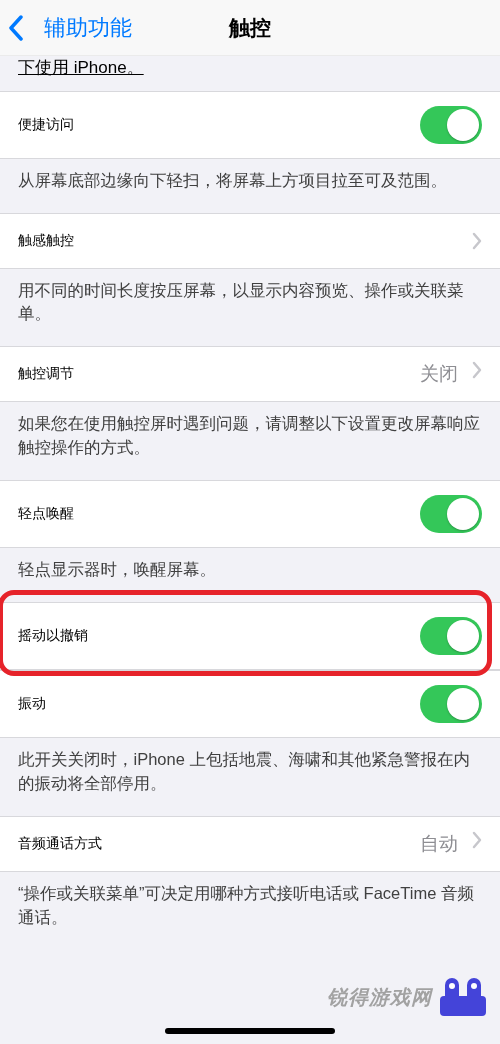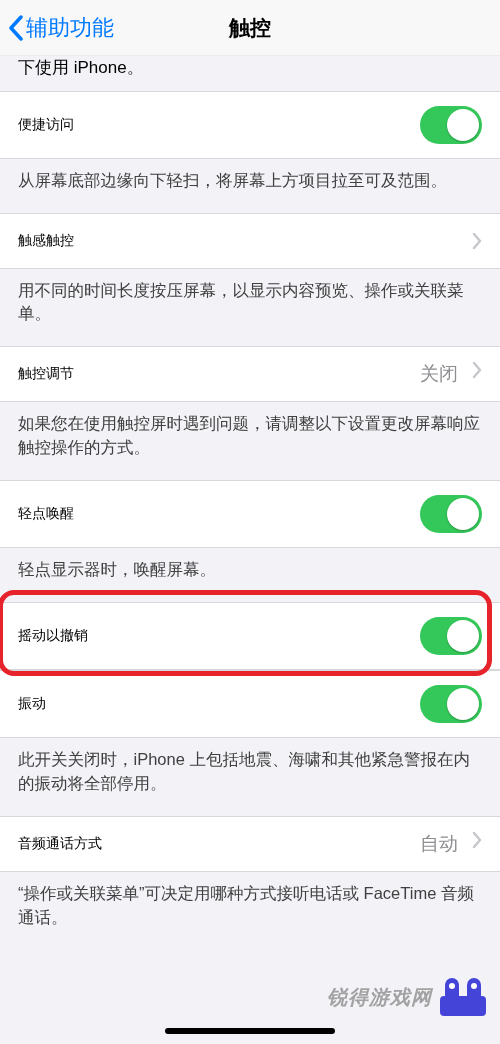--- a/index.html
+++ b/index.html
@@ -19,41 +19,42 @@
     align-items: center;
     position: relative;
     border-bottom: 1px solid rgba(0,0,0,0.05);
   }
   .nav-back {
     display: flex;
     align-items: center;
     color: #007aff;
     font-size: 22px;
     padding-left: 8px;
-    gap: 2px;
+    gap: 20px;
   }
   .nav-back svg { display:block; }
   .nav-title {
     position: absolute;
     left: 0; right: 0;
     text-align: center;
     font-size: 21px;
     font-weight: 600;
     pointer-events: none;
   }
   .content {
     position: absolute;
     top: 56px; bottom: 0; left: 0; right: 0;
     overflow: hidden;
   }
   .partial-caption {
     padding: 0 18px 10px 18px;
     font-size: 17px;
     color: #000;
     line-height: 1.45;
+    text-decoration: underline;
   }
   .cell {
     background: #fff;
     border-top: 1px solid #d8d8dc;
     border-bottom: 1px solid #d8d8dc;
     padding: 14px 18px;
     display: flex;
     align-items: center;
     justify-content: space-between;
     font-size: 20px;

